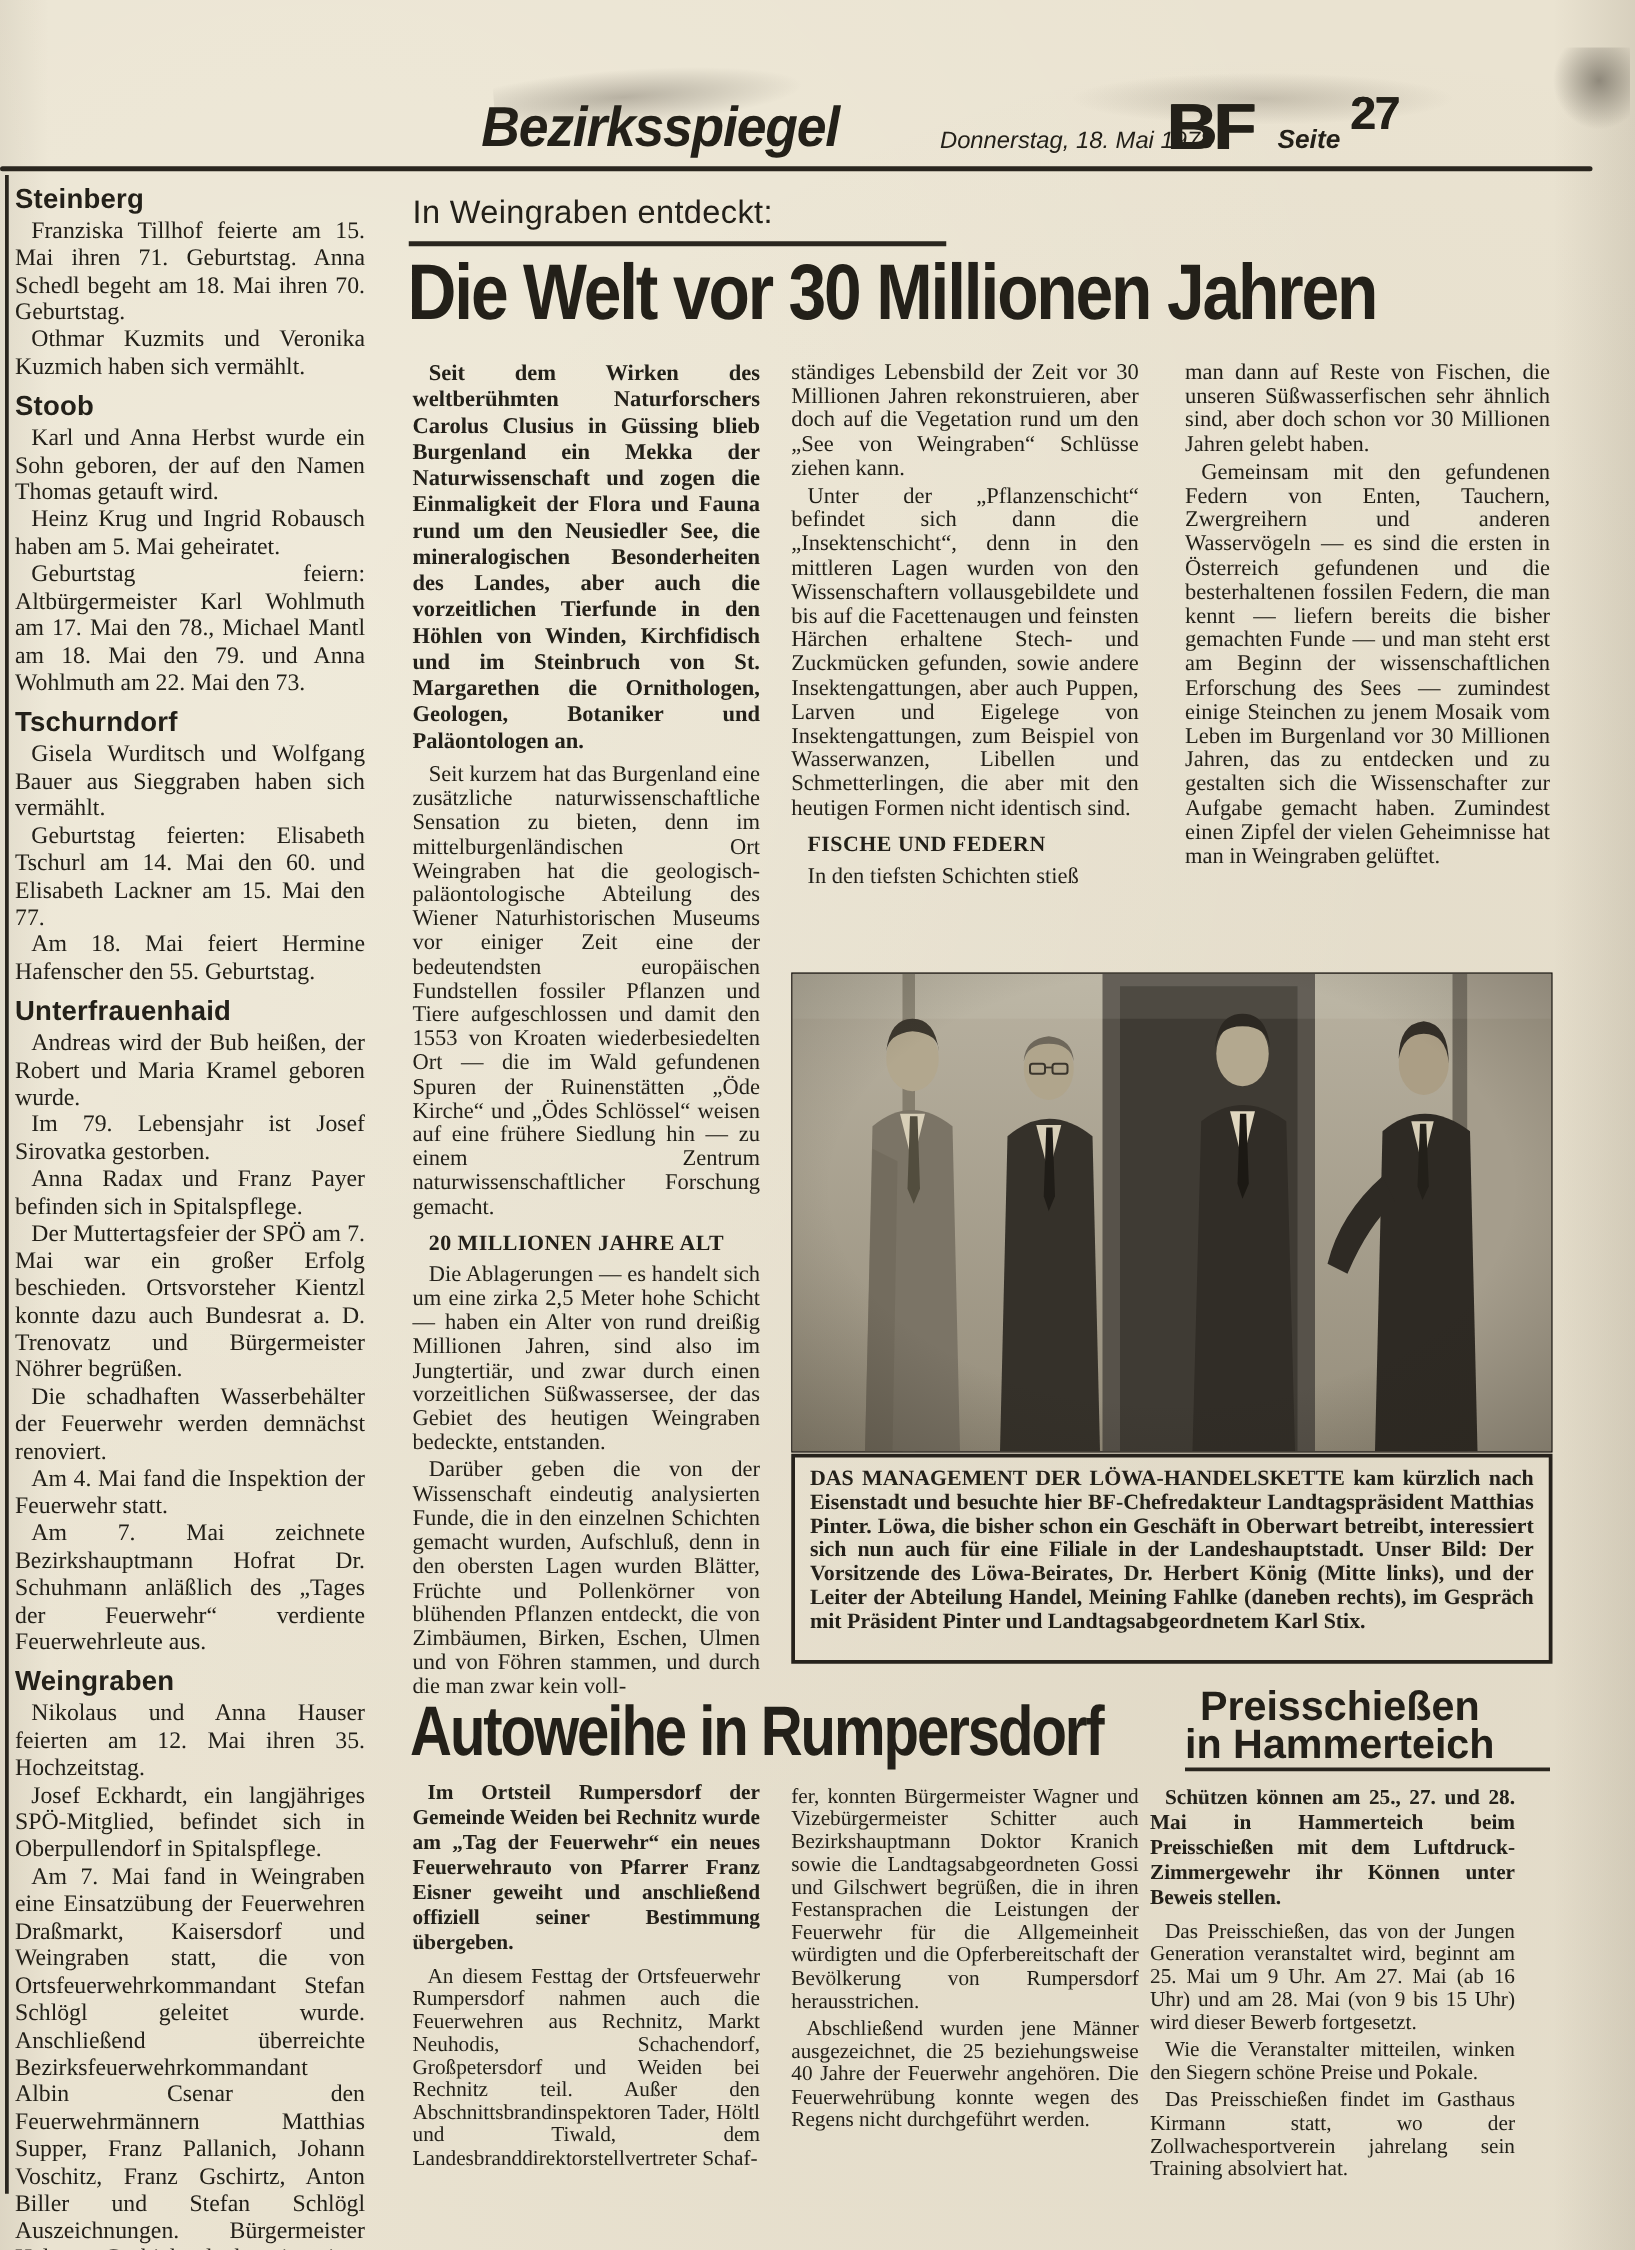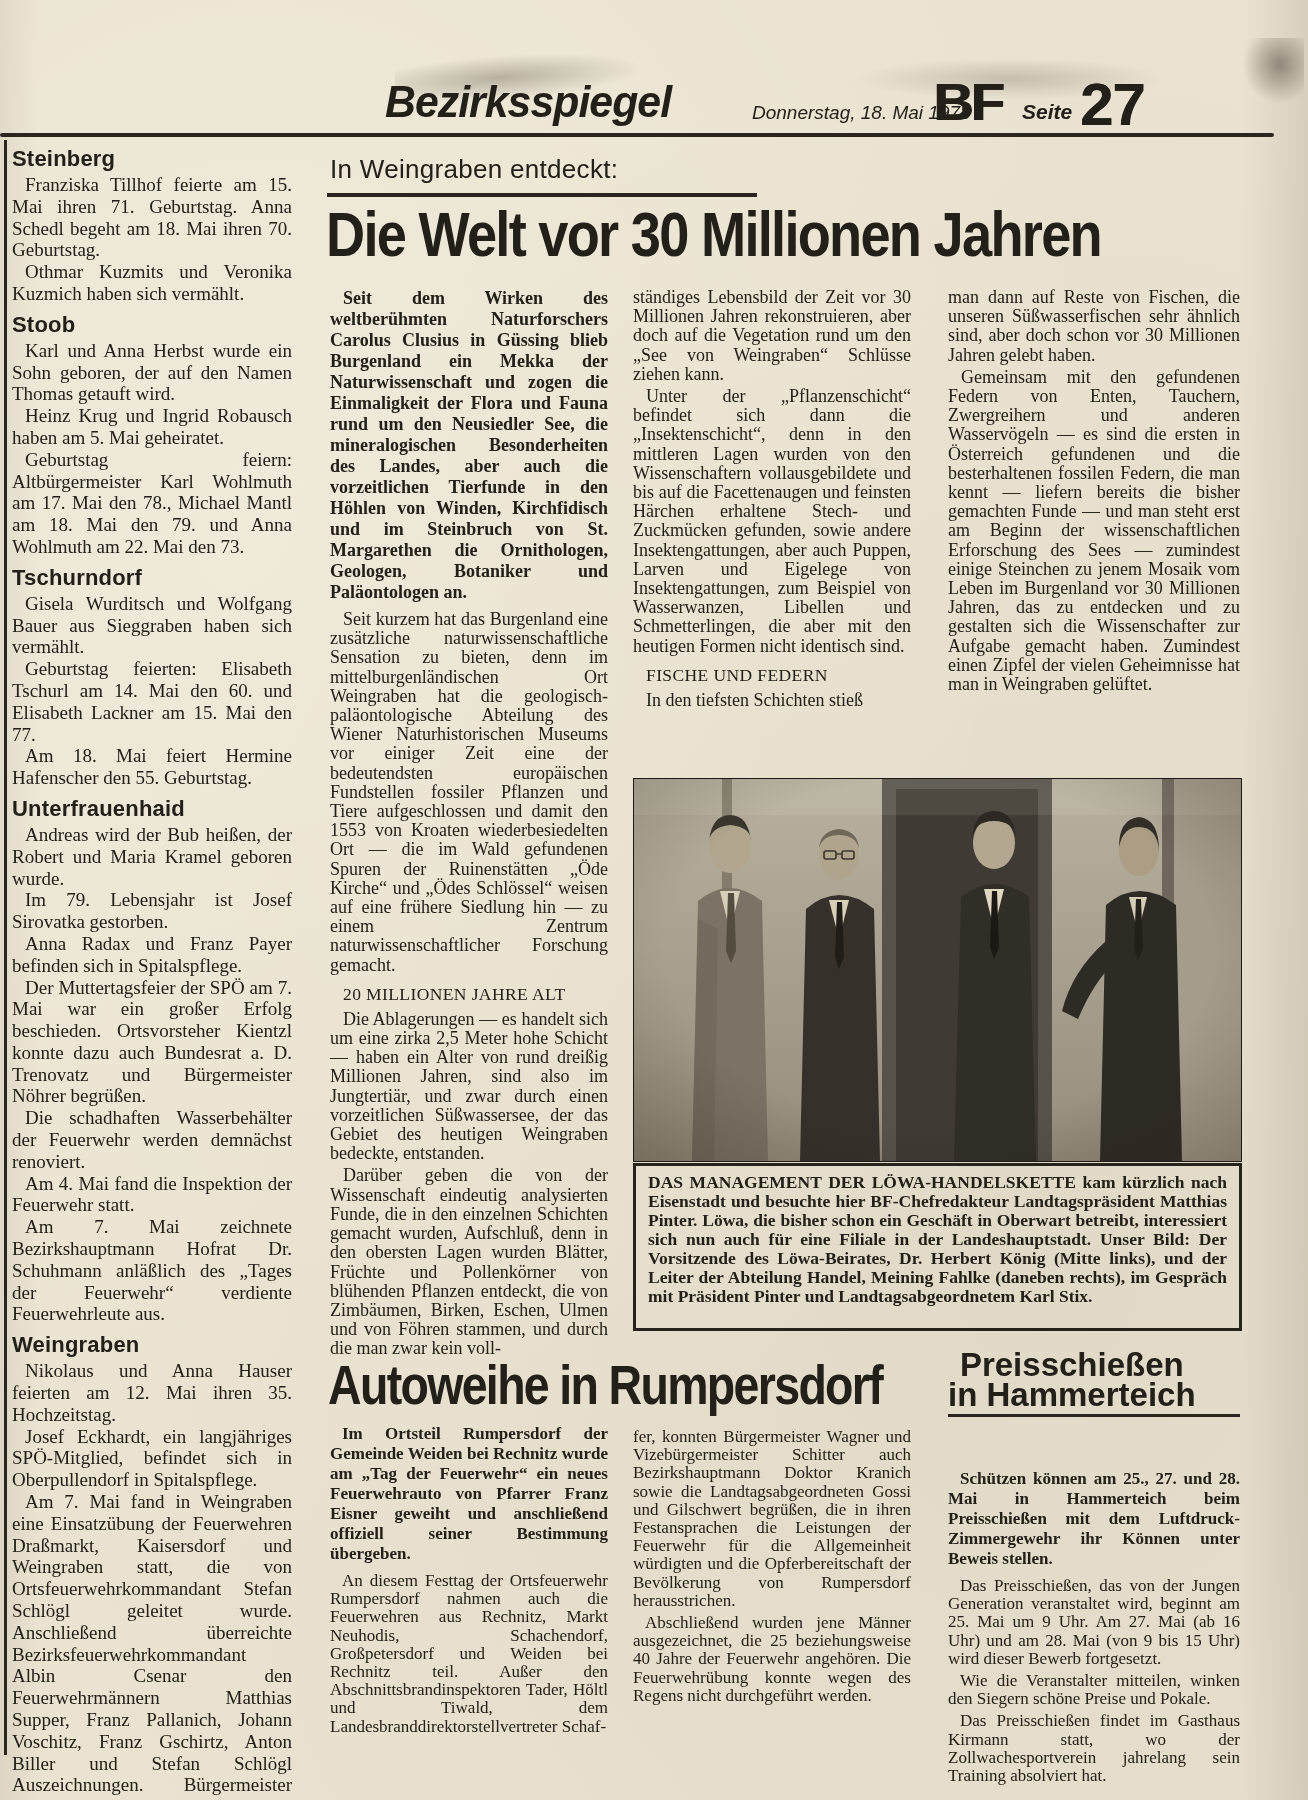--- a/index.html
+++ b/index.html
@@ -19,21 +19,21 @@
     font-weight:bold;font-style:italic;font-size:45px;letter-spacing:-1px;
     transform:scaleX(0.95);transform-origin:left top;white-space:nowrap;}
   .dateline{left:752px;top:102px;font-family:"Liberation Sans","DejaVu Sans",sans-serif;
     font-style:italic;font-size:19px;white-space:nowrap;}
   .bf-logo{left:933px;top:72px;font-family:"Liberation Sans","DejaVu Sans",sans-serif;
     font-weight:bold;font-size:52px;letter-spacing:-3px;transform:scaleX(1.08);
     transform-origin:left top;text-shadow:1px 0 0 #232019;}
   .seite{left:1022px;top:100px;font-family:"Liberation Sans","DejaVu Sans",sans-serif;
     font-style:italic;font-weight:bold;font-size:21px;}
   .pagenum{left:1080px;top:70px;font-family:"Liberation Sans","DejaVu Sans",sans-serif;
-    font-weight:bold;font-size:60px;letter-spacing:-1px;text-shadow:0.5px 0 0 #232019;}
+    font-weight:bold;font-size:37px;letter-spacing:-1px;text-shadow:0.5px 0 0 #232019;}
   .rule-header{left:0;top:133px;width:1274px;height:4px;background:#2a261f;border-radius:2px;}
   .left-rule{left:4px;top:140px;width:3px;height:1615px;background:#2a261f;}
   
   .smudge{pointer-events:none;}
   .sm1{left:395px;top:52px;width:260px;height:48px;
     background:radial-gradient(ellipse at 40% 50%, rgba(60,54,44,0.30), transparent 65%);
     transform:rotate(-4deg);}
   .sm2{left:855px;top:58px;width:310px;height:42px;
     background:radial-gradient(ellipse at 50% 50%, rgba(70,62,50,0.22), transparent 70%);}
   .sm3{left:1242px;top:38px;width:62px;height:66px;
@@ -48,21 +48,21 @@
   .kicker{left:330px;top:154px;font-family:"Liberation Sans","DejaVu Sans",sans-serif;
     font-size:26px;letter-spacing:0.3px;white-space:nowrap;}
   .kicker-rule{left:327px;top:193px;width:430px;height:4px;background:#2a261f;}
   .headline-main{left:326px;top:198px;font-family:"Liberation Sans","DejaVu Sans",sans-serif;
     font-weight:bold;font-size:63px;letter-spacing:-2px;white-space:nowrap;
     transform:scaleX(0.86);transform-origin:left top;}
   .col{text-align:justify;}
   .col p{font-size:18px;line-height:19.2px;margin:0 0 3px 0;text-indent:13px;}
   .col p.cont{text-indent:0;}
   .col p.lead{font-weight:bold;line-height:21px;margin-bottom:7px;}
-  .col h4.subhead{font-size:17.5px;font-weight:normal;margin:9px 0 5px 0;letter-spacing:0.4px;text-indent:13px;}
+  .col h4.subhead{font-size:17.5px;font-weight:bold;margin:9px 0 5px 0;letter-spacing:0.4px;text-indent:13px;}
   .main-col1{left:330px;top:288px;width:278px;}
   .main-col2{left:633px;top:288px;width:278px;}
   .main-col3{left:948px;top:288px;width:292px;}
   
   .photo{left:633px;top:778px;width:607px;height:382px;border:1px solid #1c1914;
     box-sizing:content-box;background:#9a9282;}
   .photo svg{display:block;}
   .caption-box{left:633px;top:1163px;width:609px;height:168px;border:3px solid #26221c;
     box-sizing:border-box;padding:7px 12px;}
   .caption-box p{font-size:17.5px;font-weight:bold;line-height:19px;margin:0;text-align:justify;}
@@ -71,21 +71,21 @@
     font-weight:bold;font-size:56px;letter-spacing:-2px;white-space:nowrap;
     transform:scaleX(0.83);transform-origin:left top;}
   .preis-title{left:948px;top:1350px;font-family:Liberation Sans, sans-serif;
     font-weight:bold;font-size:33px;line-height:30px;text-align:center;}
   .preis-rule{left:948px;top:1414px;width:292px;height:3px;background:#2a261f;}
   .bottom-col p{font-size:17px;line-height:18.2px;margin:0 0 4px 0;text-indent:12px;text-align:justify;}
   .bottom-col p.cont{text-indent:0;}
   .bottom-col p.lead{font-weight:bold;line-height:20px;margin-bottom:8px;}
   .auto-colA{left:330px;top:1424px;width:278px;}
   .auto-colB{left:633px;top:1428px;width:278px;}
-  .preis-col{left:948px;top:1428px;width:292px;margin-top:41px;}
+  .preis-col{left:920px;top:1428px;width:292px;}
 </style>
 </head>
 <body>
 
 <div class="page">
 
   <div class="abs smudge sm1"></div>
   <div class="abs smudge sm2"></div>
   <div class="abs smudge sm3"></div>
 

